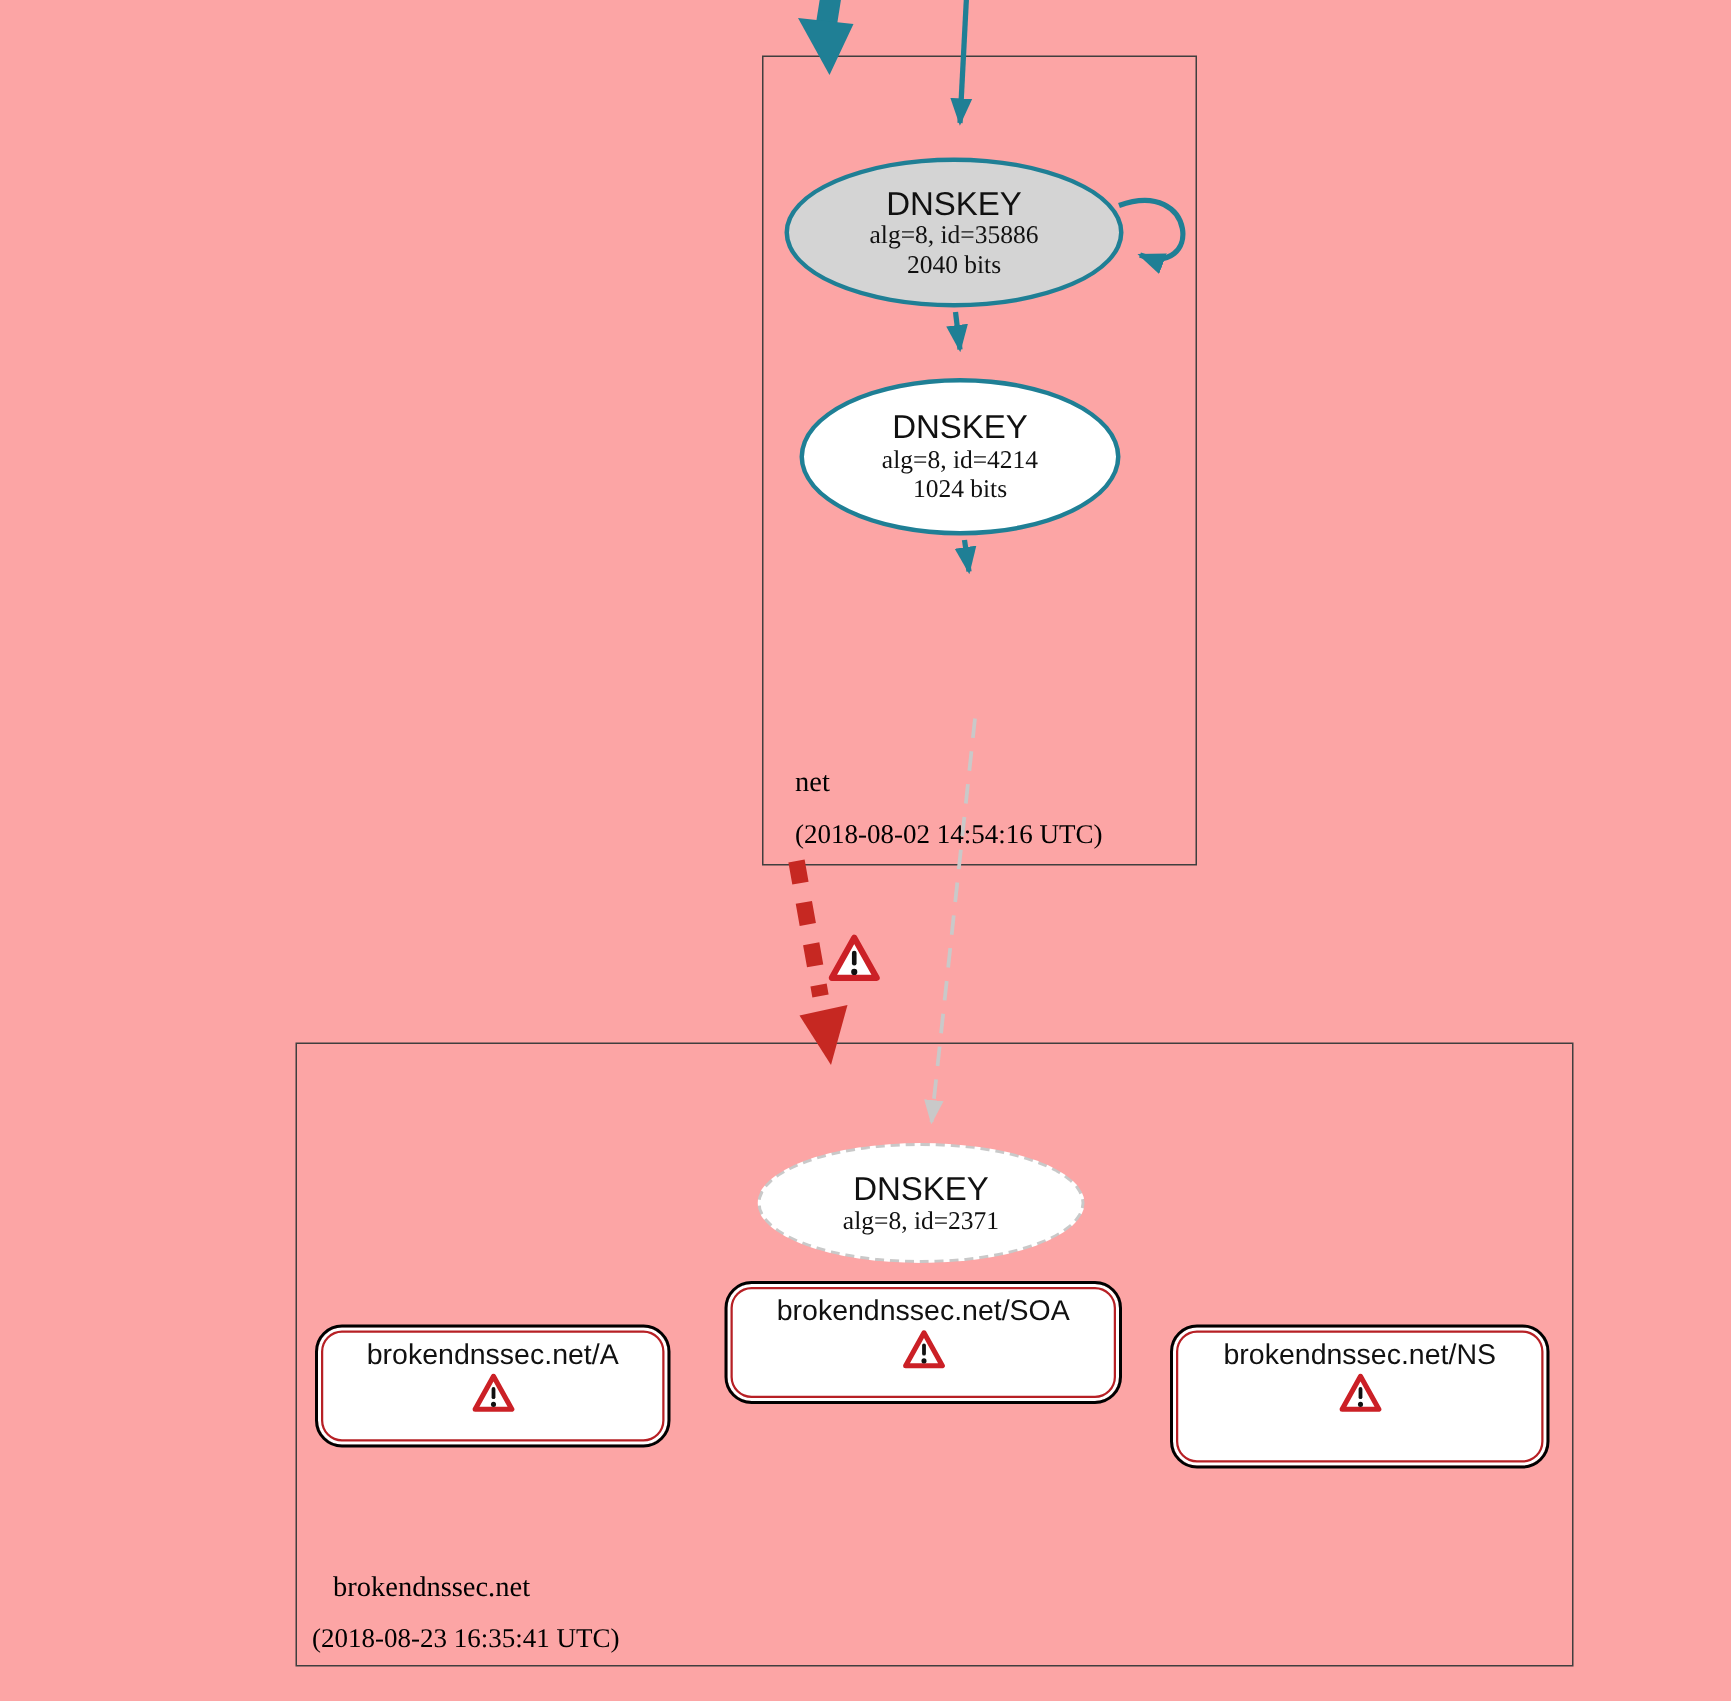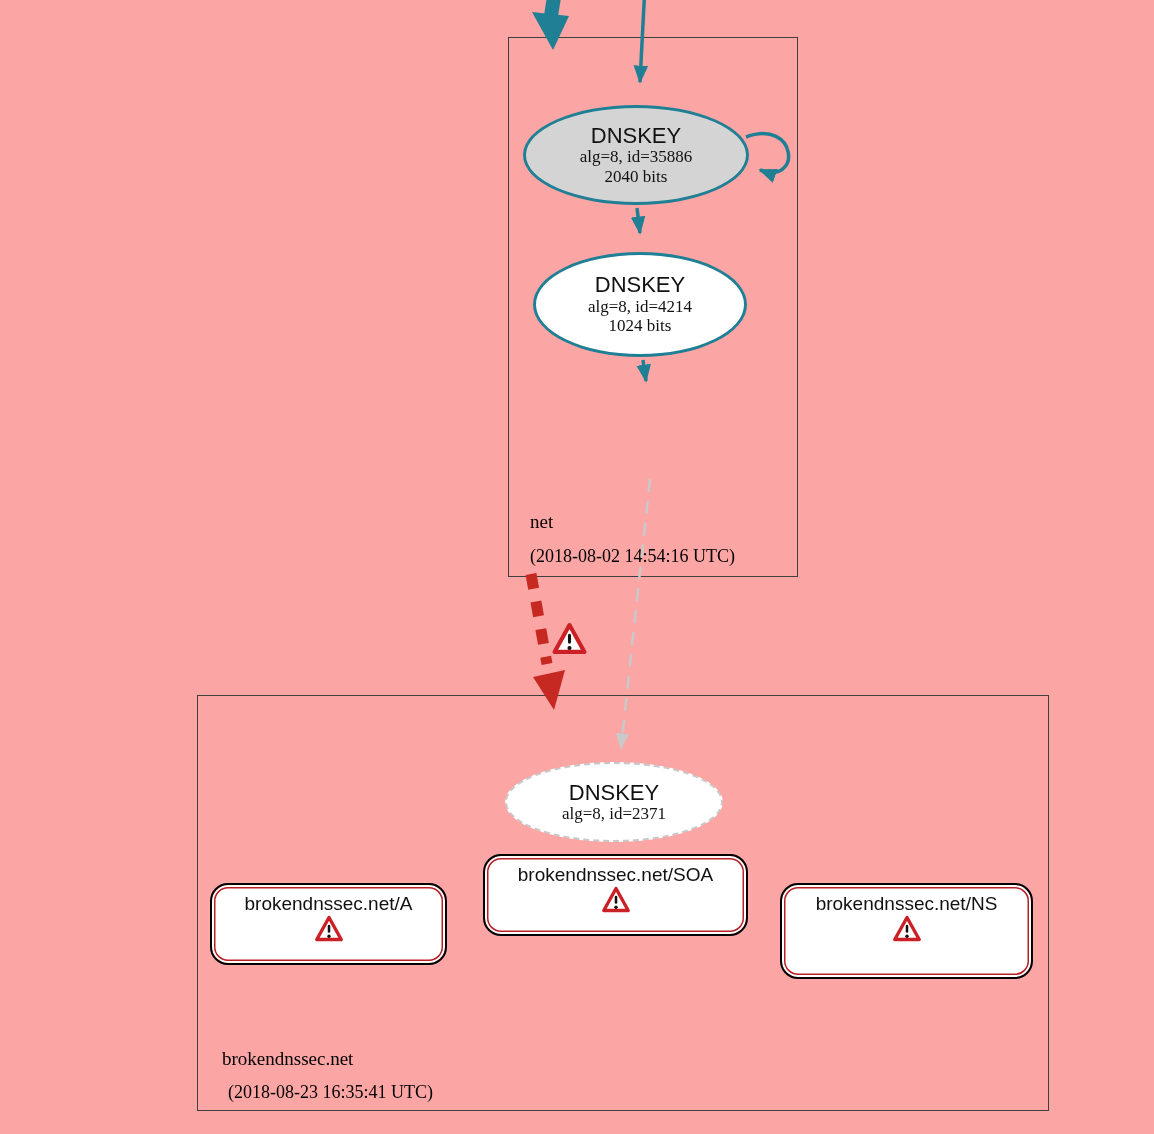--- a/index.html
+++ b/index.html
@@ -117,21 +117,21 @@
   <div class="rrset" style="left:780px;top:883px;width:253px;height:96px;">
     <div class="rrlabel">brokendnssec.net/NS</div>
     <svg class="warn" width="30" height="27" viewBox="0 0 34 32">
       <path d="M17 3 L31.5 29 L2.5 29 Z" fill="#ffffff" stroke="#cb2026" stroke-width="4" stroke-linejoin="round"></path>
       <rect x="15.5" y="11.5" width="3" height="9.5" rx="1.5" fill="#111"></rect>
       <circle cx="17" cy="25.2" r="2" fill="#111"></circle>
     </svg>
   </div>
 
   <div class="zone-label" style="left:222px;top:1048px;">brokendnssec.net</div>
-  <div class="zone-ts" style="left:228px;top:1082px;text-align:center;">(2018-08-23 16:35:41 UTC)</div>
+  <div class="zone-ts" style="left:208px;top:1082px;text-align:center;">(2018-08-23 16:35:41 UTC)</div>
 
   <svg class="edges" width="1154" height="1134" viewBox="0 0 1154 1134">
     <defs>
       <marker id="mTeal" markerWidth="5.2" markerHeight="4.6" viewBox="0 0 10 8" refX="9" refY="4" orient="auto">
         <path d="M0,0 L10,4 L0,8 z" fill="#1f7f95"></path>
       </marker>
       <marker id="mGray" markerWidth="6.5" markerHeight="5.6" viewBox="0 0 10 8" refX="9" refY="4" orient="auto">
         <path d="M0,0 L10,4 L0,8 z" fill="#c9c9c9"></path>
       </marker>
     </defs>

